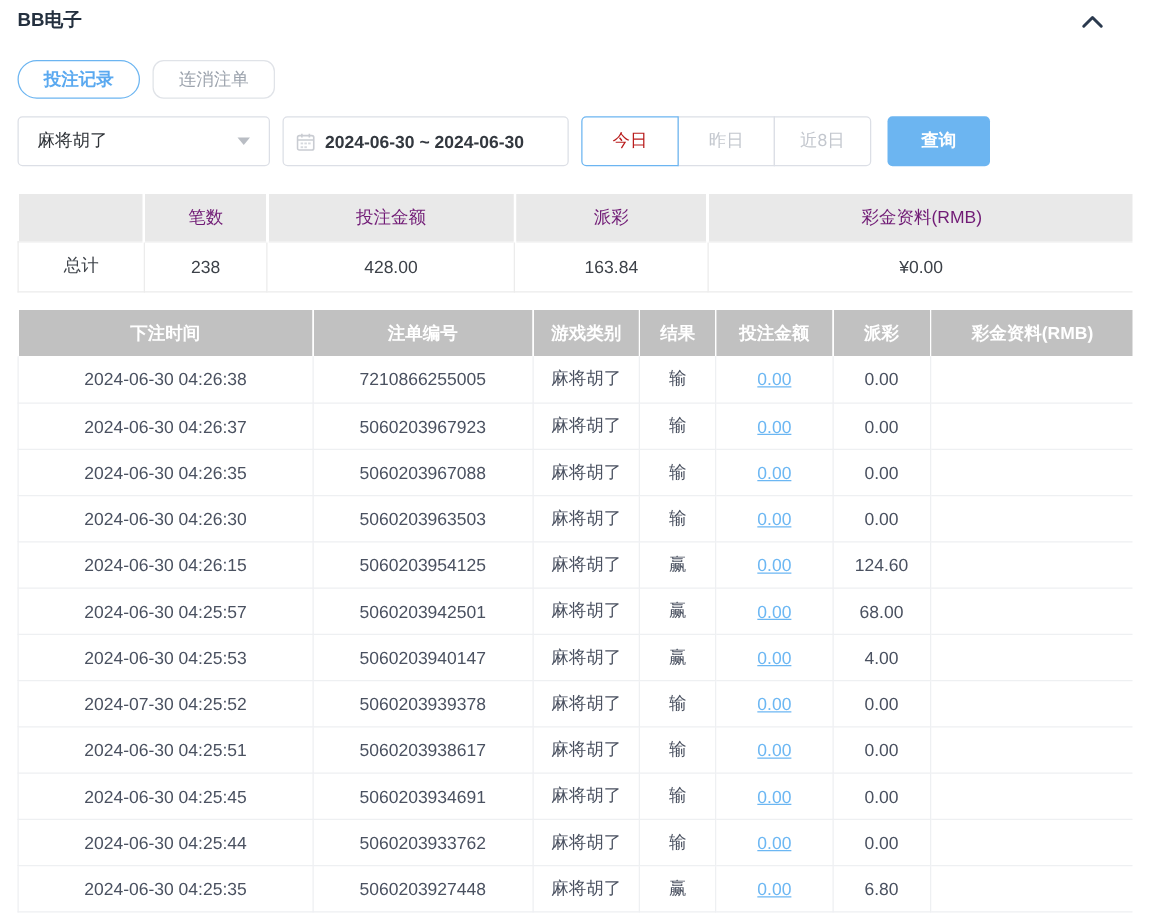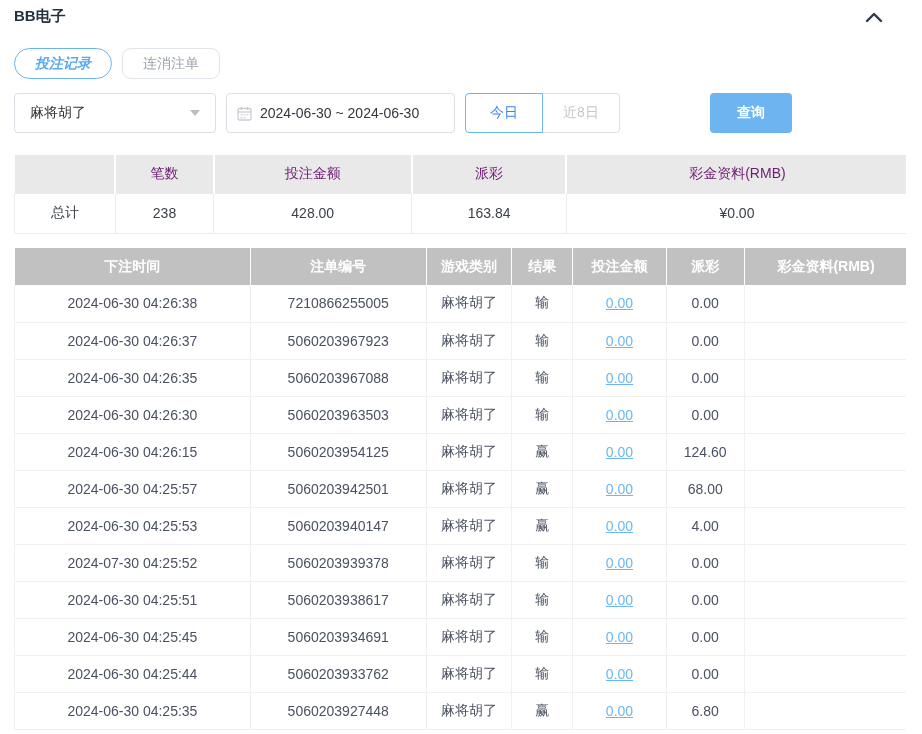--- a/index.html
+++ b/index.html
@@ -19,21 +19,21 @@
   .panel-title { font-size: 15px; font-weight: bold; color: #24303f; }
   .collapse-btn { position: absolute; right: 8px; top: 2px; width: 20px; height: 18px; cursor: pointer; }
 
   
   .tabs { position: absolute; top: 48px; left: 14px; display: flex; gap: 10px; }
   .tab {
     height: 31px; padding: 0 20px; display: inline-flex; align-items: center;
     font-size: 14px; background: #fff; cursor: pointer;
   }
   .tab.active {
-    border: 1px solid #6cb5f1; color: #5aa9f0; font-weight: bold; border-radius: 16px; font-style: italic;
+    border: 1px solid #6cb5f1; color: #5aa9f0; font-weight: bold; border-radius: 16px;
   }
   .tab.inactive {
     border: 1px solid #e0e3e8; color: #9ca3ad; border-radius: 9px;
   }
 
   
   .filter-bar { position: absolute; top: 93px; left: 14px; height: 40px; width: 894px; }
   .select-box {
     position: absolute; left: 0; top: 0; width: 202px; height: 40px;
     border: 1px solid #dcdfe6; border-radius: 4px; background: #fff;
@@ -42,31 +42,31 @@
   .select-value { font-size: 14px; color: #2f3338; flex: 1; }
   .caret-down {
     width: 0; height: 0; border-left: 5px solid transparent;
     border-right: 5px solid transparent; border-top: 6px solid #b9bdc4;
   }
   .date-box {
     position: absolute; left: 212px; top: 0; width: 229px; height: 40px;
     border: 1px solid #dcdfe6; border-radius: 4px; background: #fff;
     display: flex; align-items: center; padding: 0 10px; gap: 8px; cursor: pointer;
   }
-  .date-value { font-size: 14px; color: #33383f; white-space: nowrap; }
+  .date-value { font-size: 14px; color: #33383f; white-space: nowrap; font-weight: bold; }
   .range-group { position: absolute; left: 451px; top: 0; display: flex; }
   .range-btn {
     width: 78px; height: 40px; background: #fff; border: 1px solid #dcdfe6;
     font-size: 14px; color: #c3c7ce; display: flex; align-items: center; justify-content: center;
     cursor: pointer; margin-left: -1px; position: relative;
     font-family: "Liberation Sans", "DejaVu Sans", sans-serif;
   }
   .range-btn:first-child { margin-left: 0; border-radius: 4px 0 0 4px; }
   .range-btn:last-child { border-radius: 0 4px 4px 0; }
-  .range-btn.active { border-color: #6cb5f1; color: #3b82f6; z-index: 2; }
+  .range-btn.active { border-color: #6cb5f1; color: #b91c1c; z-index: 2; }
   .search-btn {
     position: absolute; left: 696px; top: 0; width: 82px; height: 40px;
     background: #6cb5f1; border: none; border-radius: 4px; color: #fff;
     font-size: 14px; font-weight: bold; cursor: pointer;
     font-family: "Liberation Sans", "DejaVu Sans", sans-serif;
   }
 
   
   table { border-collapse: collapse; table-layout: fixed; width: 894px; }
   td, th { text-align: center; font-size: 14px; overflow: hidden; white-space: nowrap; }
@@ -138,20 +138,21 @@
           <rect x="9.5" y="8" width="2" height="1.5" fill="#d6d9de"></rect>
           <rect x="3.5" y="11" width="2" height="1.5" fill="#d6d9de"></rect>
           <rect x="6.5" y="11" width="2" height="1.5" fill="#d6d9de"></rect>
         </svg>
       </span>
       <span class="date-value">2024-06-30 ~ 2024-06-30</span>
     </div>
 
     <div class="range-group">
       <button class="range-btn active">今日</button>
+      <button class="range-btn">昨日</button>
       <button class="range-btn">近8日</button>
     </div>
 
     <button class="search-btn">查询</button>
   </div>
 
   <div class="summary-wrap">
     <table class="summary-table">
       <colgroup>
         <col style="width:11.3%">

